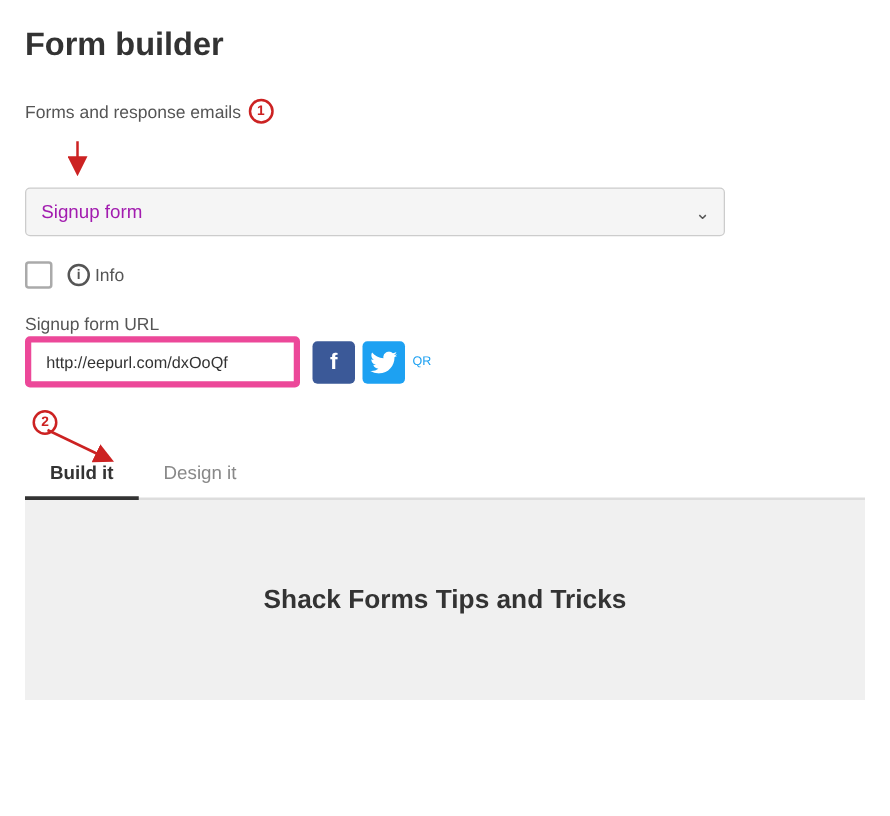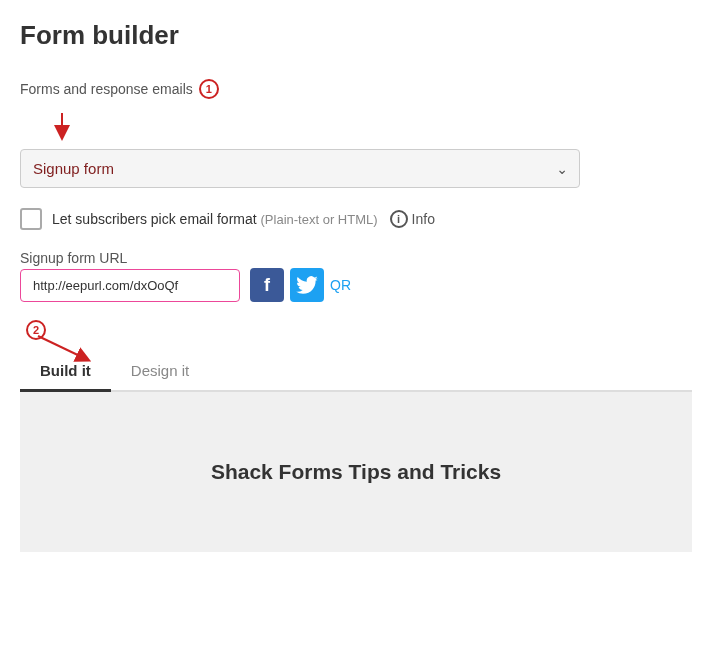--- a/index.html
+++ b/index.html
@@ -54,21 +54,21 @@
 
     .form-select {
       width: 100%;
       padding: 10px 36px 10px 12px;
       font-size: 15px;
       border: 1px solid #ccc;
       border-radius: 4px;
       background: #f5f5f5;
       appearance: none;
       cursor: pointer;
-      color: #7f1d1d;
+      color: #a21caf;
     }
 
     .select-chevron {
       position: absolute;
       right: 12px;
       top: 50%;
       transform: translateY(-50%);
       pointer-events: none;
       color: #555;
       font-size: 14px;
@@ -133,21 +133,21 @@
     .url-row {
       display: flex;
       align-items: center;
       gap: 10px;
       margin-bottom: 0;
     }
 
     .url-input {
       padding: 8px 12px;
       font-size: 13px;
-      border: 1px solid #ec4899;
+      border: 5px solid #ec4899;
       border-radius: 4px;
       width: 220px;
       color: #333;
     }
 
     .social-icons {
       display: flex;
       align-items: center;
       gap: 6px;
     }
@@ -177,21 +177,21 @@
       cursor: pointer;
     }
 
     .tw-icon svg {
       width: 22px;
       height: 18px;
       fill: white;
     }
 
     .qr-link {
-      font-size: 14px;
+      font-size: 10px;
       color: #1da1f2;
       cursor: pointer;
       text-decoration: none;
     }
 
     .tabs-wrapper {
       position: relative;
       margin-top: 14px;
     }
 
@@ -262,24 +262,20 @@
     <option>Signup form</option>
     <option>Confirmation email</option>
     <option>Opt-in confirmation email</option>
     <option>Final welcome email</option>
   </select>
   <span class="select-chevron">⌄</span>
 </div>
 
 <div class="checkbox-row">
   <div class="checkbox-box"></div>
-  <span class="checkbox-label">
-    <span>Let subscribers pick email format</span>
-    <span class="plain-text">(Plain-text or HTML)</span>
-  </span>
   <span class="info-btn">
     <span class="info-circle">i</span>
     <span>Info</span>
   </span>
 </div>
 
 <div class="url-section-label">Signup form URL</div>
 
 <div class="url-row">
   <input class="url-input" type="text" value="http://eepurl.com/dxOoQf" style="">

